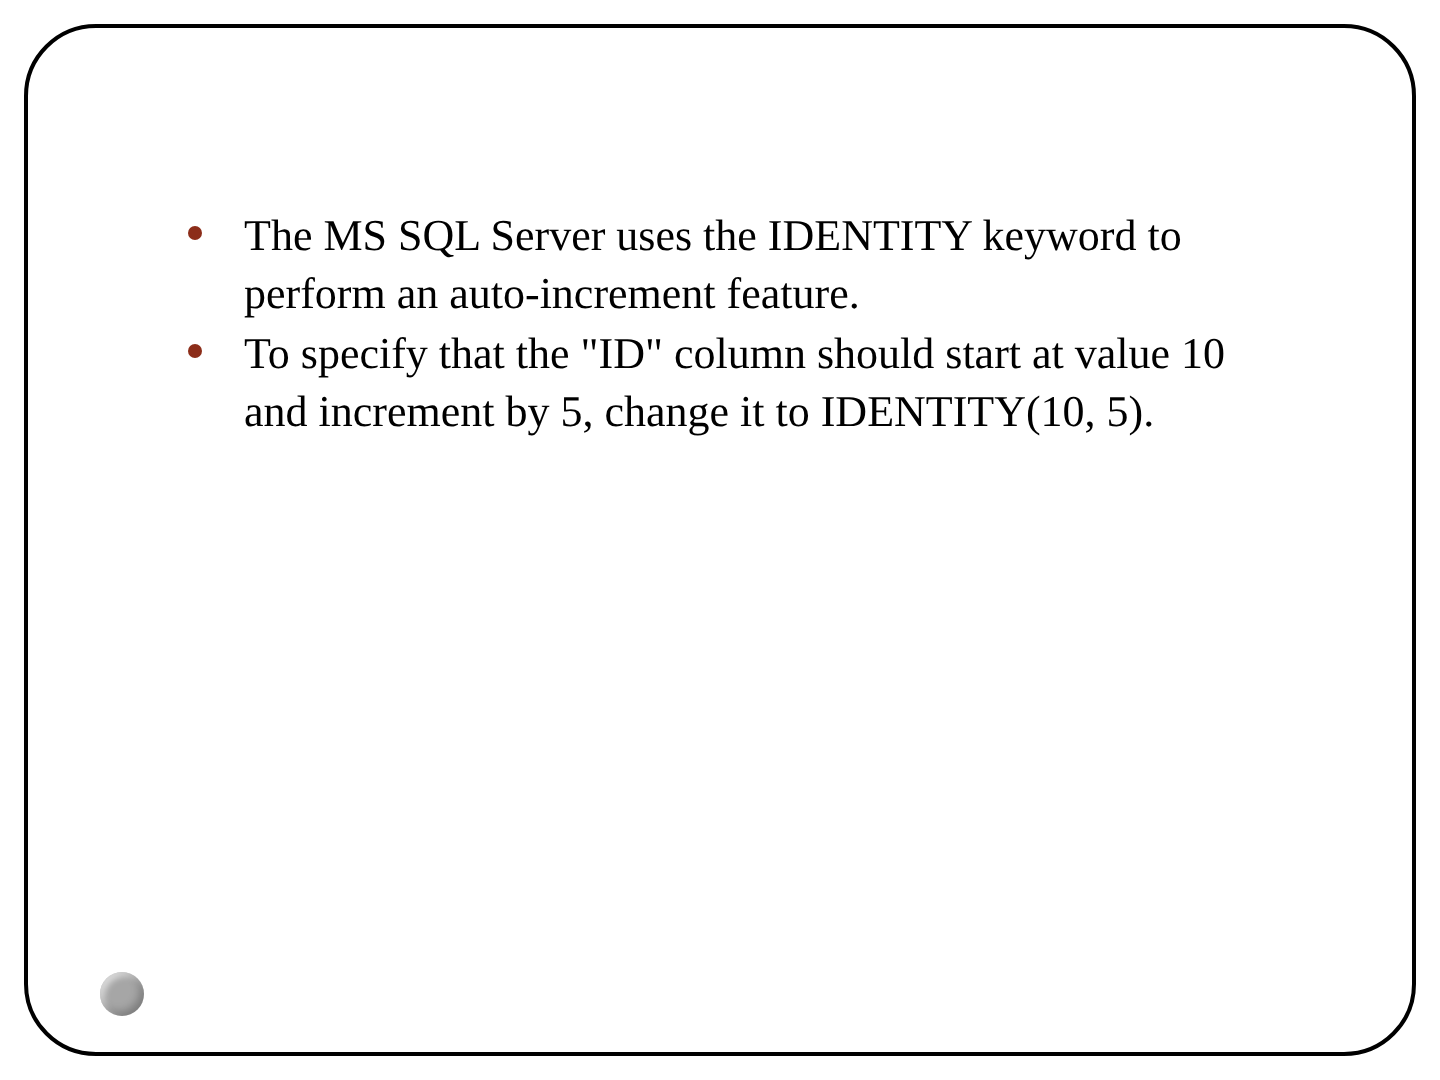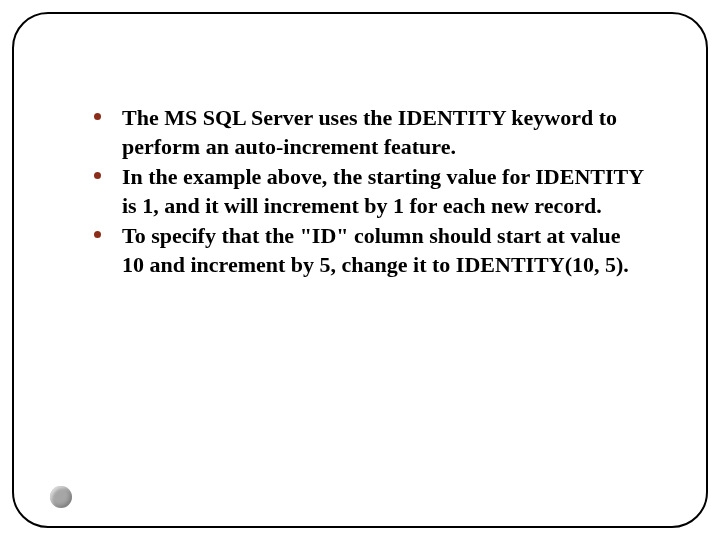--- a/index.html
+++ b/index.html
@@ -19,21 +19,20 @@
       top: 12px;
       left: 12px;
       right: 12px;
       bottom: 12px;
       border: 2px solid #000;
       border-radius: 36px;
       padding: 90px 60px 40px 80px;
     }
     .bullet-list {
       list-style: none;
-      font-weight: bold;
     }
     .bullet-item {
       position: relative;
       padding-left: 28px;
       font-size: 22px;
       line-height: 1.3;
       color: #000;
       margin-bottom: 2px;
     }
     .bullet-dot {
@@ -60,21 +59,17 @@
 <body>
 
 <div class="slide-frame">
   <ul class="bullet-list">
     <li class="bullet-item">
       <span class="bullet-dot"></span>
       <span>The MS SQL Server uses the IDENTITY keyword to perform an auto-increment feature.</span>
     </li>
     <li class="bullet-item">
       <span class="bullet-dot"></span>
-      <span>In the example above, the starting value for IDENTITY is 1, and it will increment by 1 for each new record.</span>
-    </li>
-    <li class="bullet-item">
-      <span class="bullet-dot"></span>
       <span>To specify that the "ID" column should start at value 10 and increment by 5, change it to IDENTITY(10, 5).</span>
     </li>
   </ul>
   <div class="page-number"></div>
 </div>
 
 </body></html>

